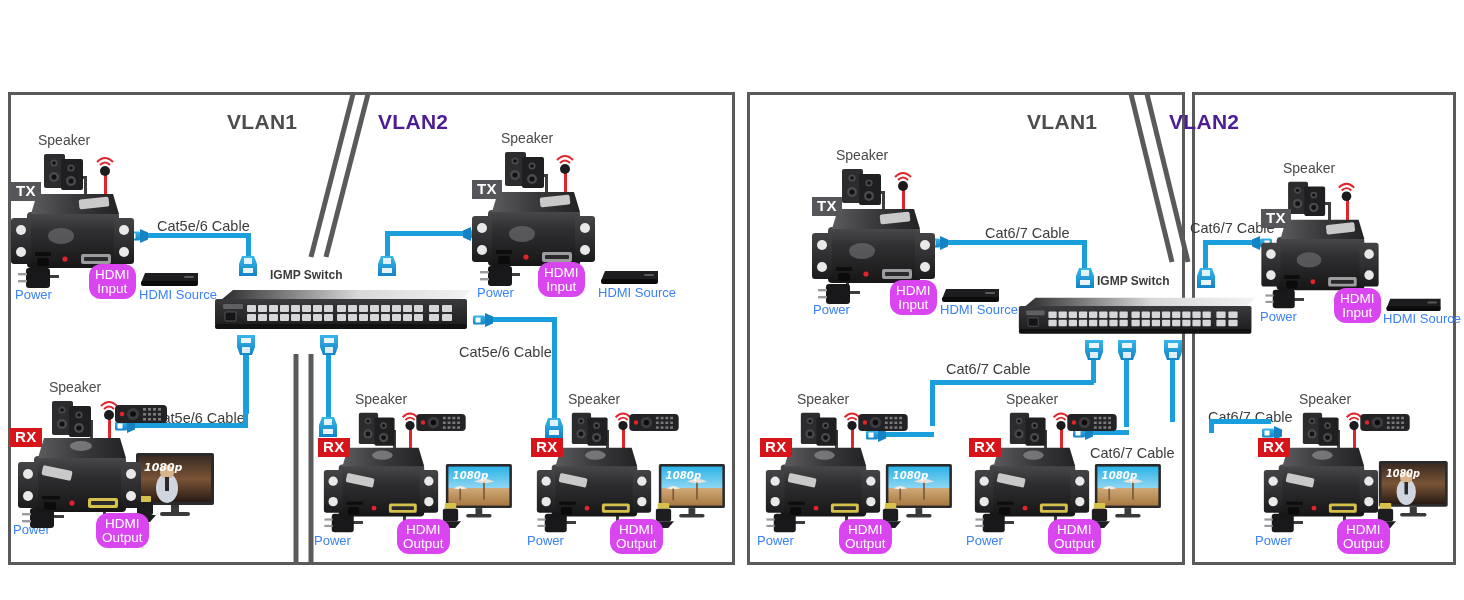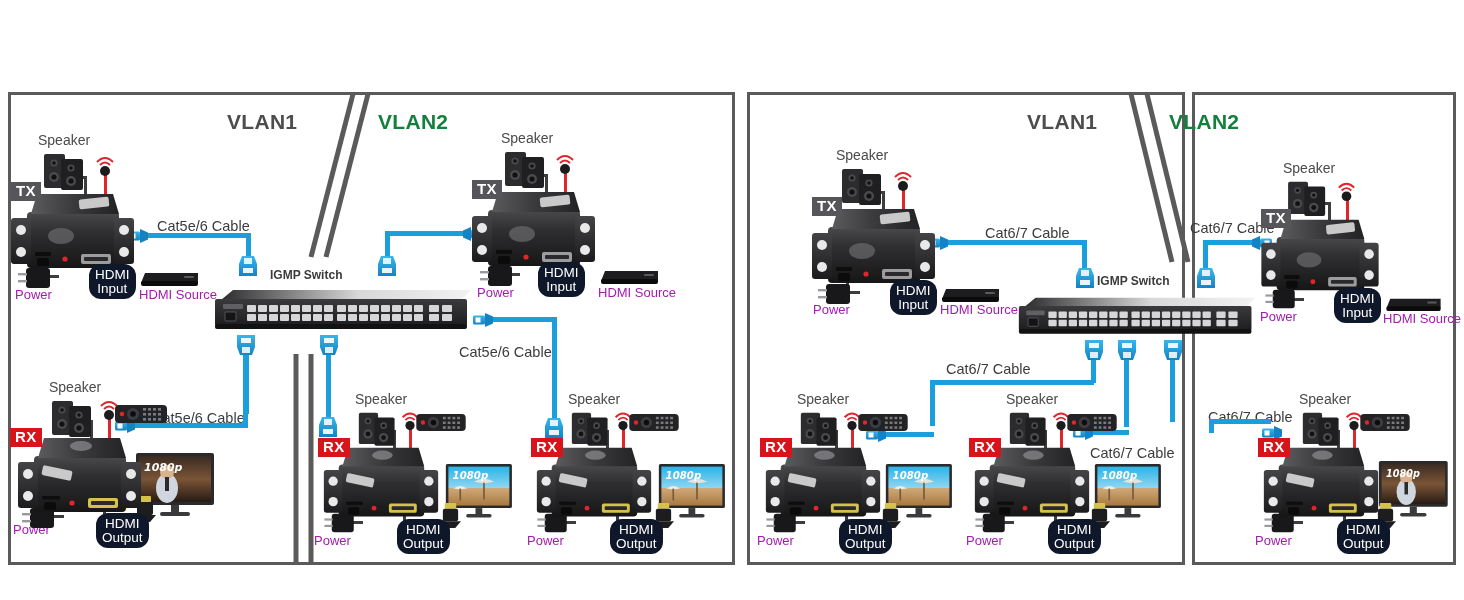--- a/index.html
+++ b/index.html
@@ -11,34 +11,34 @@
   }
   .stage{position:absolute;left:0;top:0;width:1464px;height:600px;}
 
   
   .panel{position:absolute;border:3px solid #5a5a5a;background:#fff;box-sizing:border-box;}
 
   
   .lbl{position:absolute;white-space:nowrap;line-height:1;}
   .vlan{font-size:21px;font-weight:bold;letter-spacing:.3px;}
   .vlan1{color:#4d4d4d;}
-  .vlan2{color:#15803d;}
+  .vlan2{color:#4c1d95;}
   .igmp{font-size:12px;font-weight:bold;color:#3b3b3b;}
   .cable-lbl{font-size:14.5px;color:#3b3b3b;}
   .small{font-size:14px;color:#4a4a4a;}
-  .tiny{font-size:13px;color:#a21caf;}
+  .tiny{font-size:13px;color:#3b82f6;}
 
   
   .badge{position:absolute;color:#fff;font-size:15px;font-weight:bold;
          padding:1px 5px 2px;line-height:1.08;letter-spacing:.4px;z-index:22;}
   .badge.tx{background:#56565a;}
   .badge.rx{background:#d7141a;}
 
   
-  .pill{position:absolute;background:#0f172a;color:#fff;border-radius:12px;
+  .pill{position:absolute;background:#d946ef;color:#fff;border-radius:12px;
         font-size:13.5px;line-height:13.5px;font-weight:normal;
         padding:4px 6px;text-align:center;white-space:nowrap;z-index:24;}
   .pill .l2{display:block;}
 
   
   .wire{position:absolute;background:#1b9fdc;z-index:5;}
   .wire.h{height:5px;}
   .wire.v{width:5px;}
 
   

